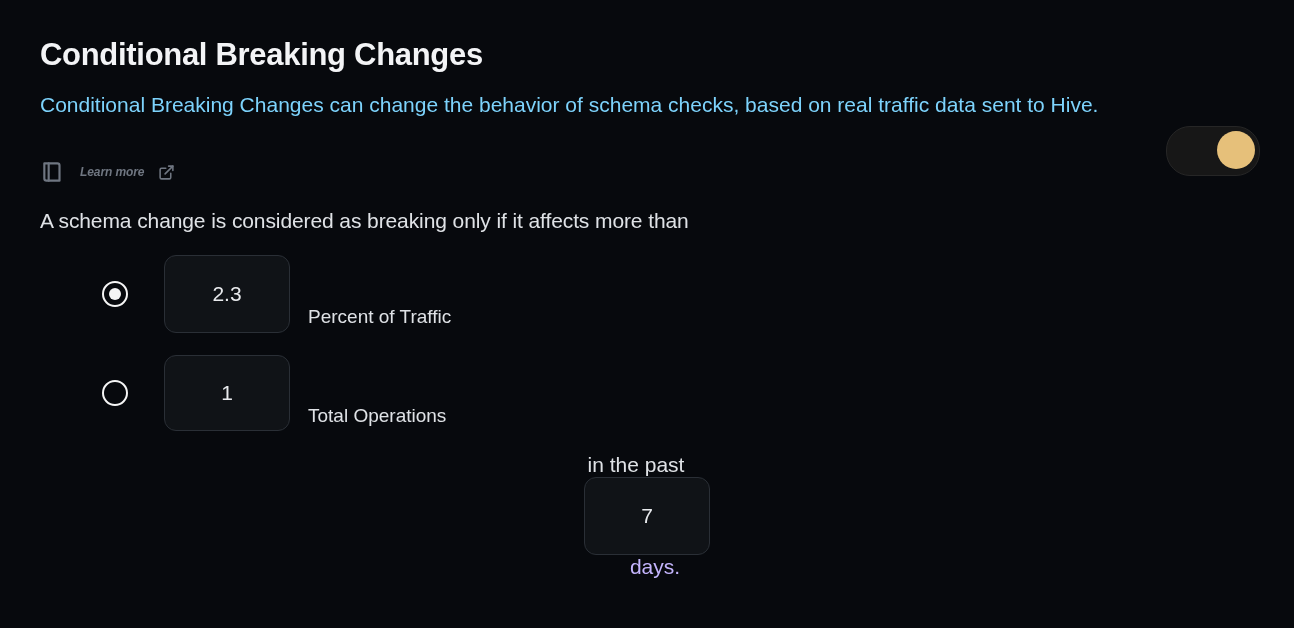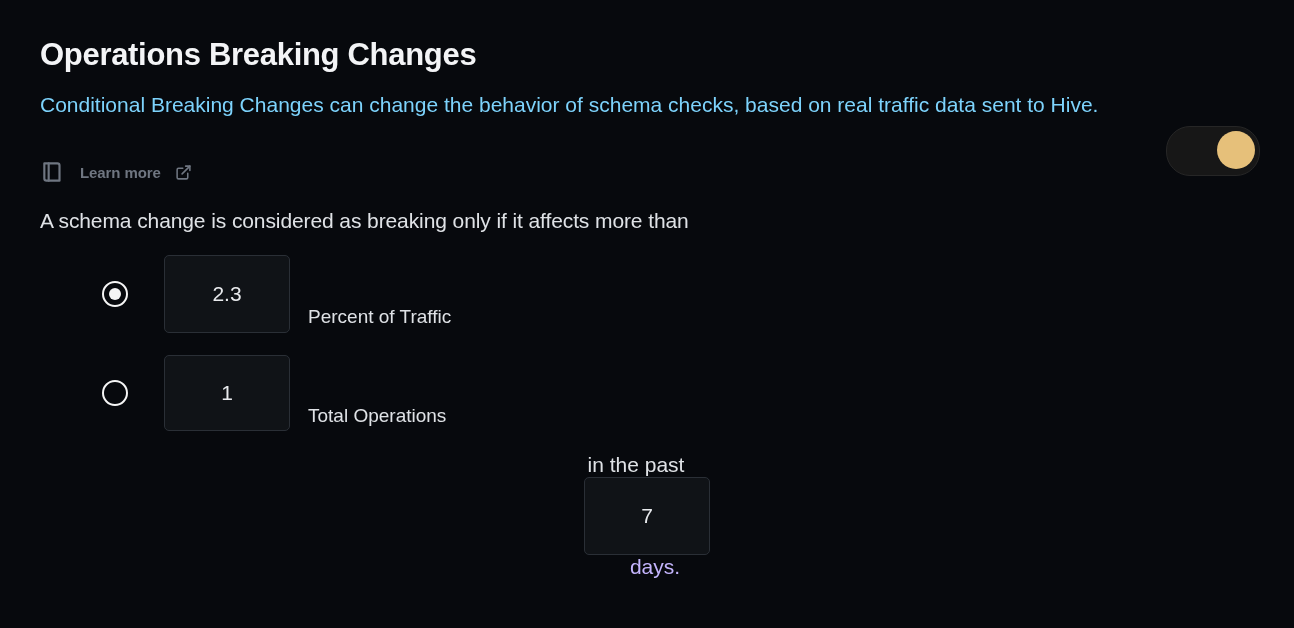--- a/index.html
+++ b/index.html
@@ -43,25 +43,26 @@
     align-items: center;
     gap: 14px;
     margin-top: 34px;
   }
   .book-icon {
     width: 26px;
     height: 26px;
     display: block;
   }
   .learn-link {
-    font-size: 15px;
+    font-size: 12px;
     font-weight: 700;
     color: #6f7681;
     text-decoration: none;
     letter-spacing: -0.1px;
+    font-style: italic;
   }
   .ext-icon {
     width: 17px;
     height: 17px;
     display: block;
   }
   .toggle {
     position: absolute;
     right: 34px;
     top: 126px;
@@ -115,21 +116,21 @@
     width: 12px;
     height: 12px;
     border-radius: 50%;
     background: #f5f5f5;
   }
   .num-input {
     width: 126px;
     height: 78px;
     background: #101317;
     border: 1px solid #2a2f36;
-    border-radius: 5px;
+    border-radius: 12px;
     color: #e8eaed;
     font-size: 21px;
     font-family: "Liberation Sans", sans-serif;
     text-align: center;
     box-sizing: border-box;
     outline: none;
     flex: none;
   }
   .num-input.small {
     height: 76px;
@@ -155,21 +156,21 @@
     font-size: 21px;
     color: #c4b5fd;
     margin-left: 16px;
   }
 </style>
 </head>
 <body>
 
 <div class="panel">
 
-  <h1 class="title">Operations Breaking Changes</h1>
+  <h1 class="title">Conditional Breaking Changes</h1>
 
   <p class="desc">Conditional Breaking Changes can change the behavior of schema checks, based on real traffic data sent to Hive.</p>
 
   <div class="learn-row">
     <span class="icon-wrap">
       <svg class="book-icon" viewBox="0 0 24 24" fill="none" stroke="#6f7681" stroke-width="2" stroke-linecap="round" stroke-linejoin="round">
         <path d="M4 4h12a2 2 0 0 1 2 2v14H6a2 2 0 0 1-2-2z"></path>
         <path d="M8 4v16"></path>
       </svg>
     </span>

